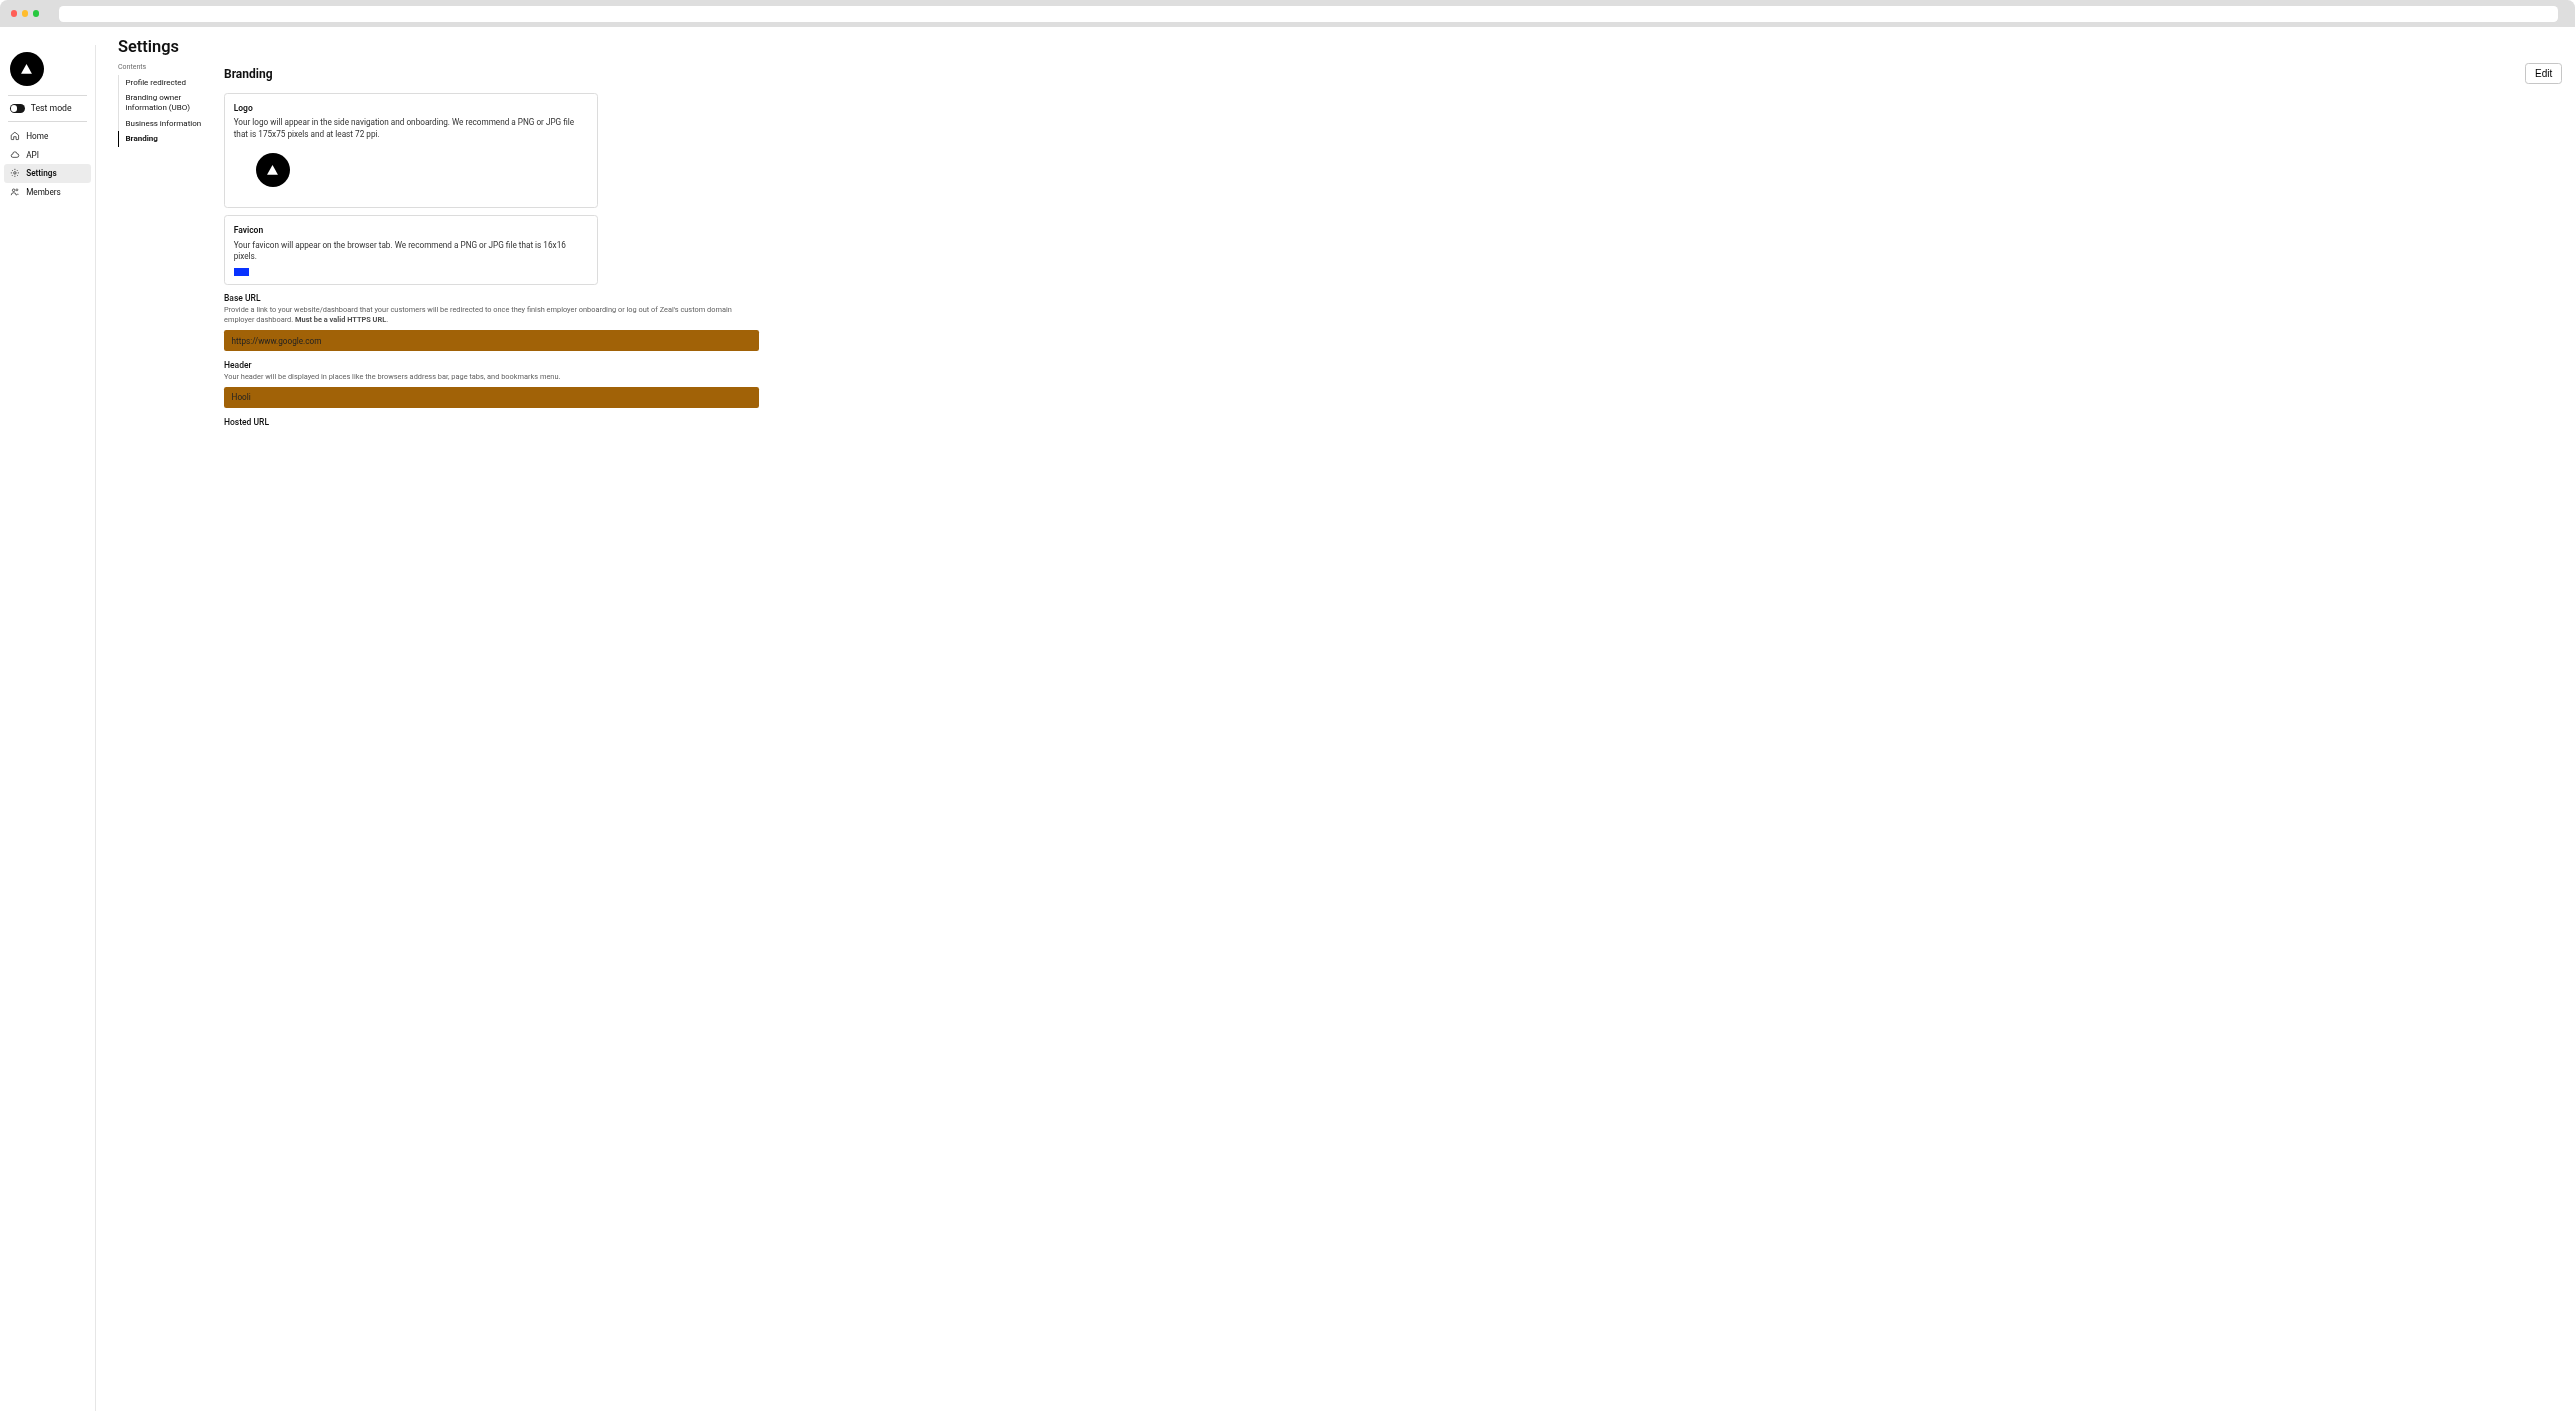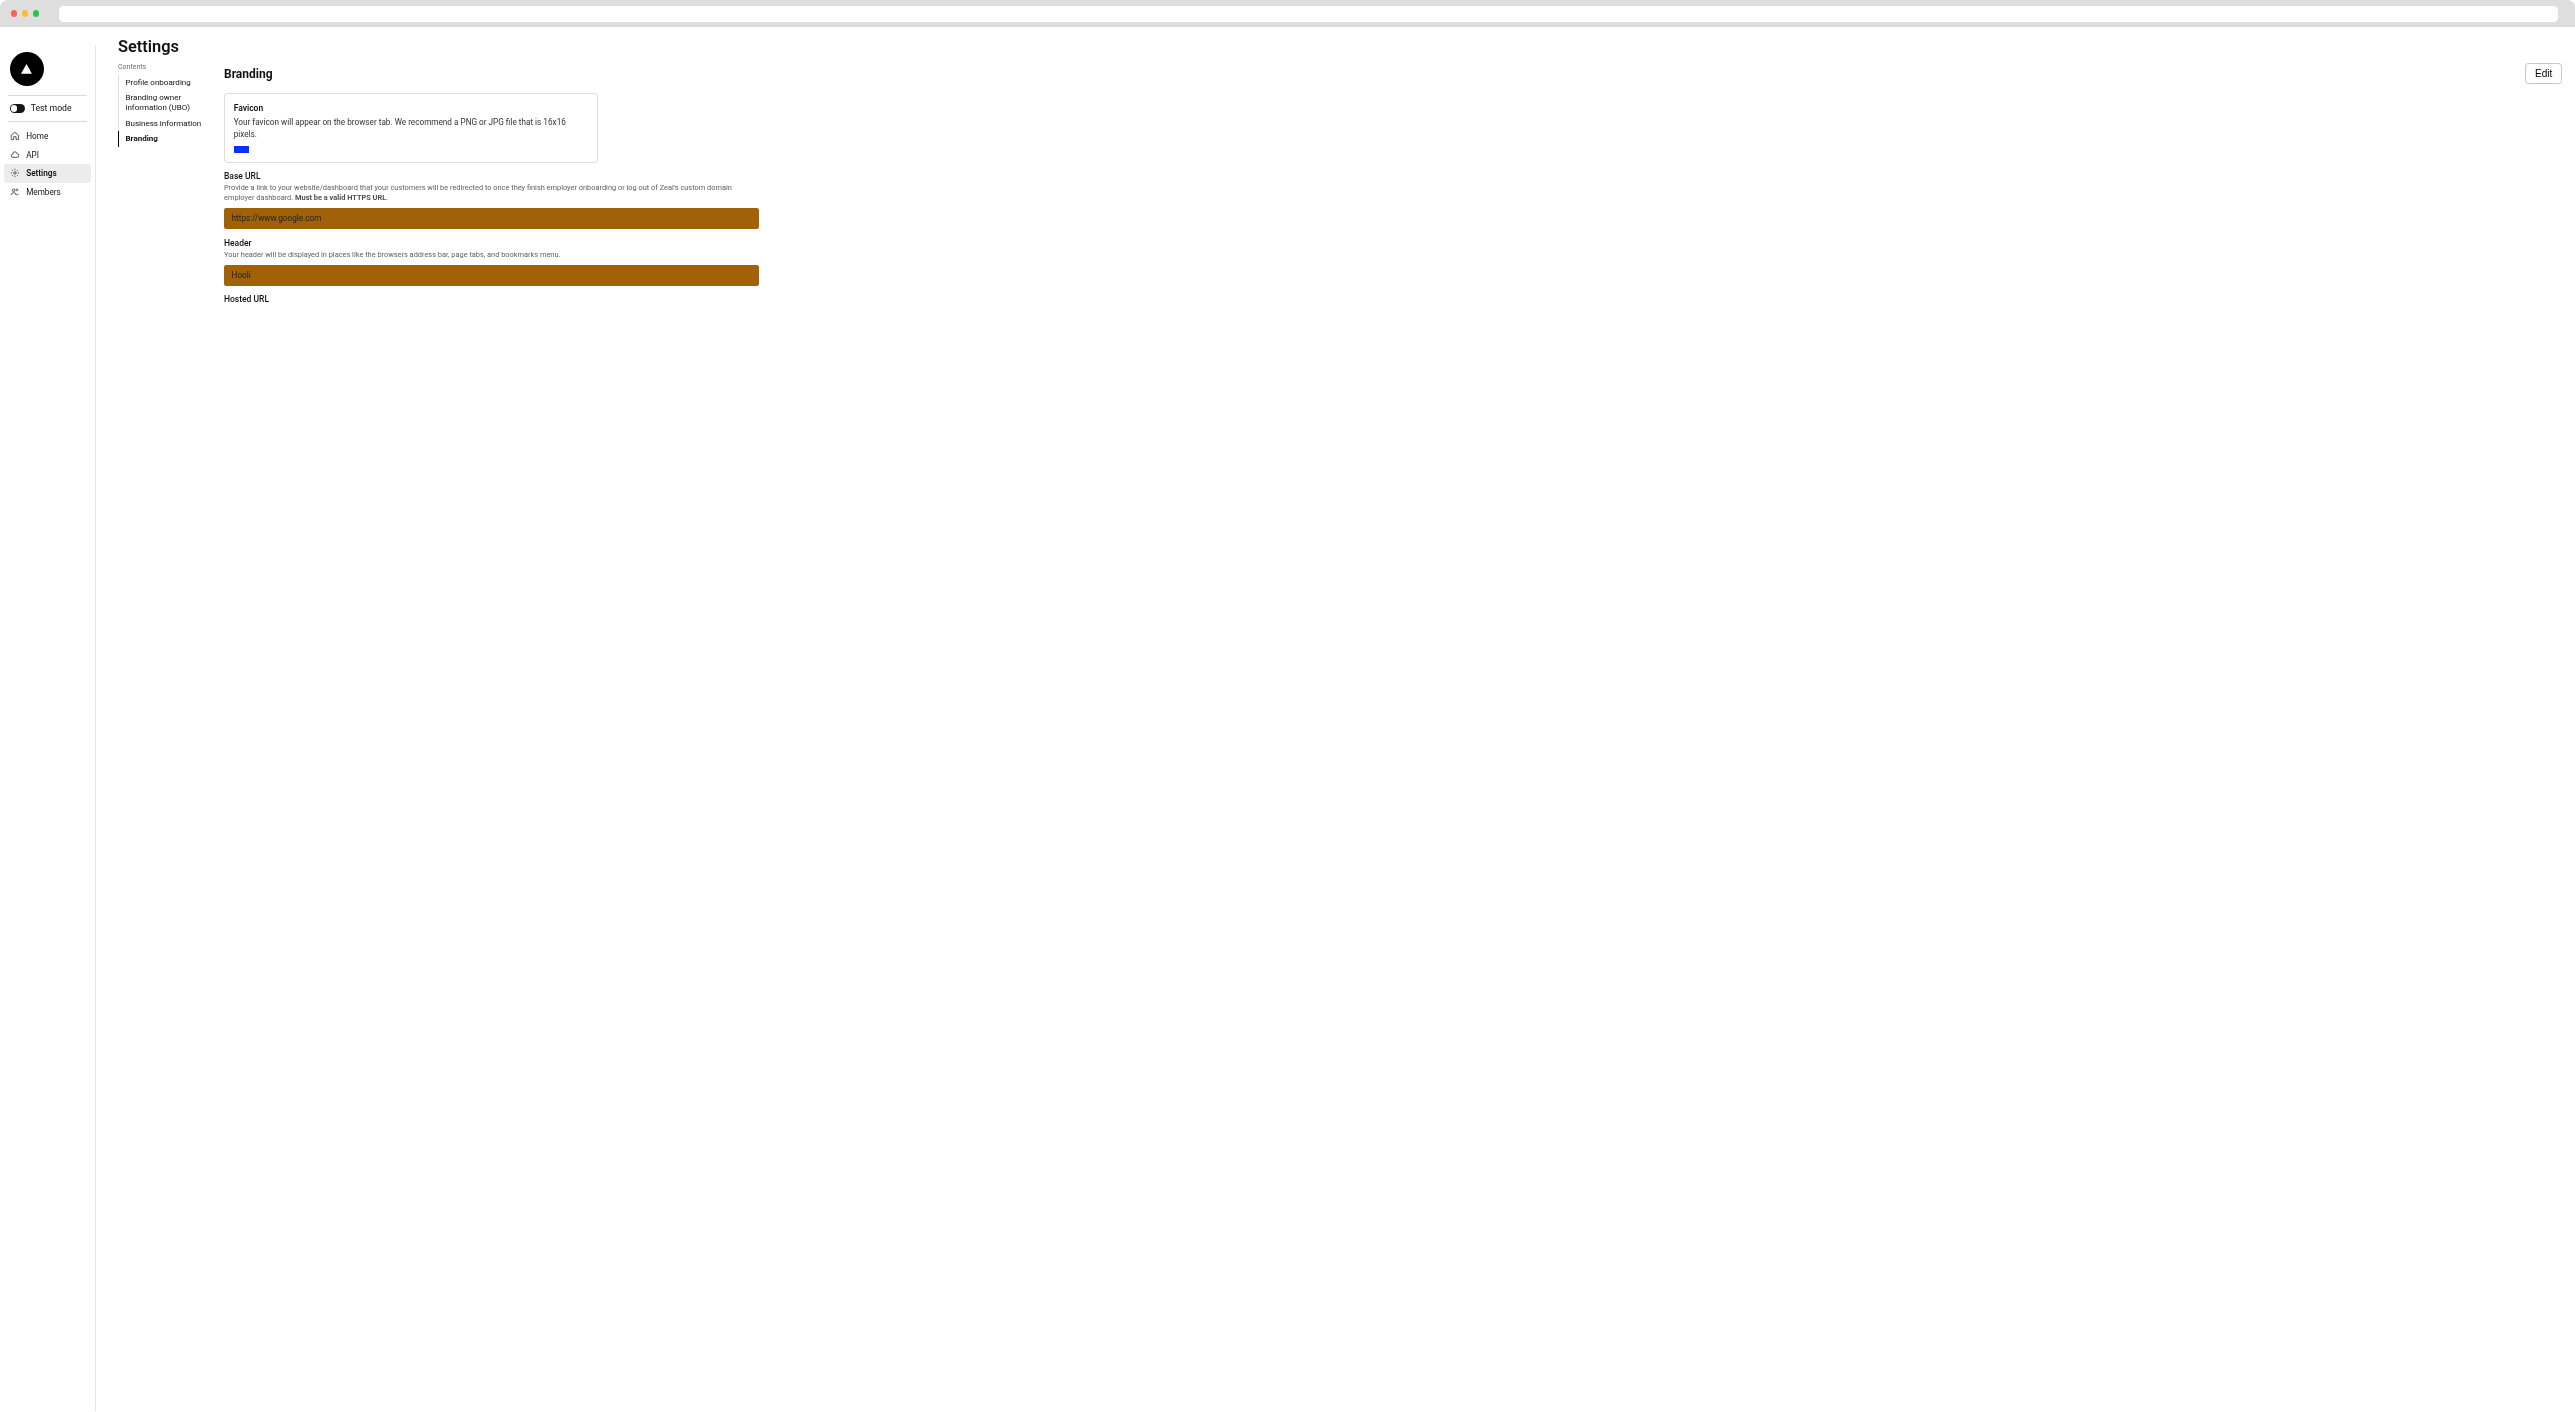--- a/index.html
+++ b/index.html
@@ -136,33 +136,44 @@
   </aside>
 
   <main class="main">
     <div class="content-col">
       <h1 class="page-title">Settings</h1>
 
       <div class="two-col">
         <div class="contents-col">
           <div class="contents-label">Contents</div>
           <div class="contents-list">
-            <div class="contents-item">Profile onboarding</div>
+            <div class="contents-item">Profile redirected</div>
             <div class="contents-item">Branding owner information (UBO)</div>
             <div class="contents-item">Business information</div>
             <div class="contents-item active">Branding</div>
           </div>
         </div>
 
         <div class="section-col">
           <div class="section-head">
             <div class="section-title">Branding</div>
             <button class="edit-btn">Edit</button>
           </div>
 
+          <div class="card">
+            <div class="card-title">Logo</div>
+            <div class="card-desc">Your logo will appear in the side navigation and onboarding. We recommend a PNG or JPG file that is 175x75 pixels and at least 72 ppi.</div>
+            <div class="logo-preview">
+              <div class="circ">
+                <svg width="11" height="9.8" viewBox="0 0 20 18">
+                    <path d="M10 0 L20 18 L0 18 Z" fill="#fff"></path>
+                  </svg>
+              </div>
+            </div>
+          </div>
 
           <div class="card">
             <div class="card-title">Favicon</div>
             <div class="card-desc">Your favicon will appear on the browser tab. We recommend a PNG or JPG file that is 16x16 pixels.</div>
             <div class="favicon-preview"></div>
           </div>
 
           <div class="field-block">
             <div class="field-label">Base URL</div>
             <div class="field-help">

